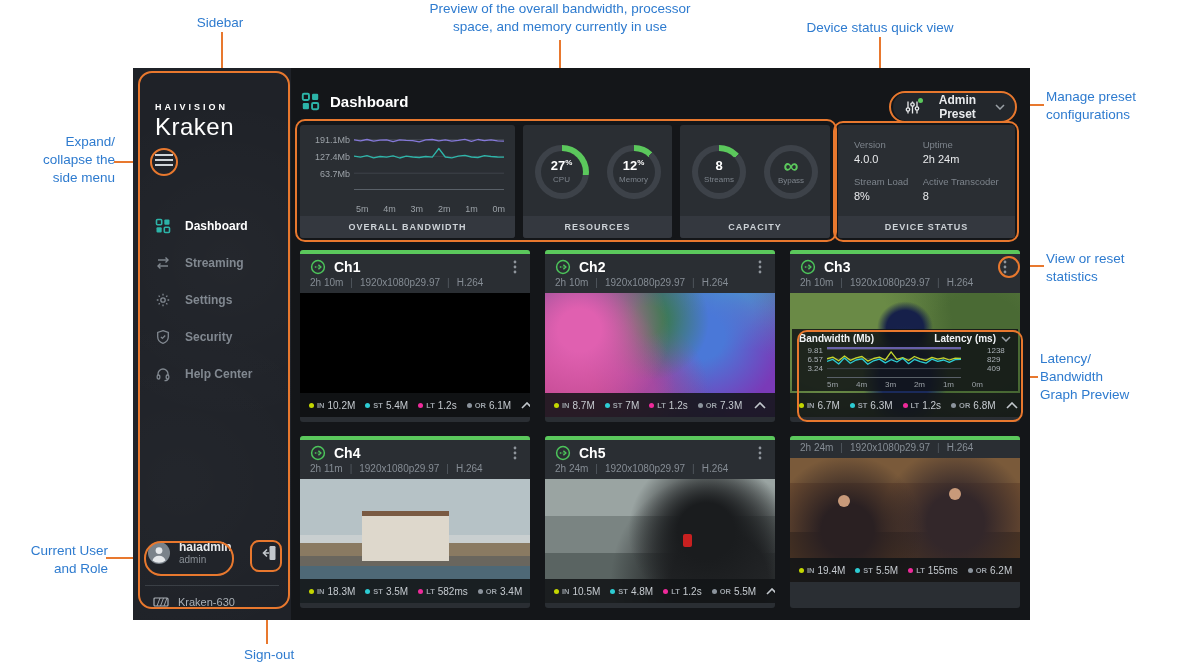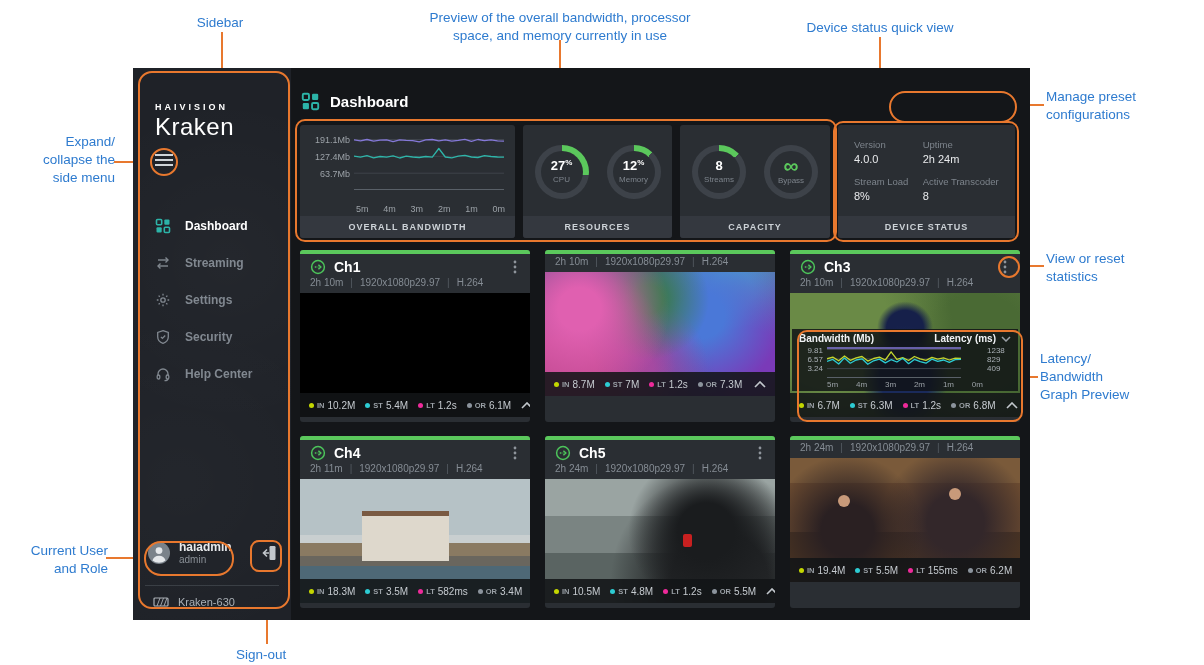--- a/index.html
+++ b/index.html
@@ -4,28 +4,28 @@
 <style>
   html,body{margin:0;padding:0;}
   body{width:1204px;height:665px;position:relative;overflow:hidden;background:#ffffff;
        font-family:"Liberation Sans",sans-serif;}
   .icon svg{display:block;}
 
   
   .ann{position:absolute;color:var(--blue,#2e7bcf);font-size:13.5px;line-height:1.32;
        white-space:pre-line;}
   .ann-sidebar{left:160px;top:14px;width:120px;text-align:center;}
-  .ann-preview{left:390px;top:9px;width:340px;text-align:center;}
+  .ann-preview{left:390px;top:0;width:340px;text-align:center;}
   .ann-device{left:790px;top:19px;width:180px;text-align:center;}
   .ann-manage{left:1046px;top:88px;width:155px;}
   .ann-view{left:1046px;top:250px;width:130px;}
   .ann-latency{left:1040px;top:350px;width:130px;}
   .ann-expand{left:12px;top:133px;width:103px;text-align:right;}
   .ann-user{left:6px;top:542px;width:102px;text-align:right;}
-  .ann-signout{left:236px;top:646px;width:90px;}
+  .ann-signout{left:244px;top:646px;width:90px;}
 
   .conn{position:absolute;background:var(--orange,#e8782e);}
   .conn.v{width:2px;} .conn.h{height:2px;}
   .arrow-left{position:absolute;width:0;height:0;border-top:5px solid transparent;
       border-bottom:5px solid transparent;border-right:10px solid #5a4632;}
 
   .hl{position:absolute;border:2px solid var(--orange,#e8782e);box-sizing:border-box;z-index:50;pointer-events:none;}
 
   
   .app{position:absolute;left:133px;top:68px;width:897px;height:552px;background:#141619;}
@@ -317,20 +317,36 @@
       <svg width="19" height="19" viewBox="0 0 16 16" fill="none" stroke="currentColor" stroke-width="1.6">
           <rect x="1.5" y="1.5" width="5.2" height="5.2" rx="1"></rect>
           <rect x="9.3" y="1.5" width="5.2" height="5.2" rx="1" fill="currentColor" stroke="none"></rect>
           <rect x="1.5" y="9.3" width="5.2" height="5.2" rx="1" fill="currentColor" stroke="none"></rect>
           <rect x="9.3" y="9.3" width="5.2" height="5.2" rx="1"></rect>
         </svg>
     </span>
     <h1 class="page-title">Dashboard</h1>
   </div>
 
+  <button class="preset-btn">
+    <span class="preset-icon icon">
+      <svg width="15" height="15" viewBox="0 0 15 15" fill="none" stroke="#e8eaec" stroke-width="1.3">
+          <path d="M3 1.5v12M7.5 1.5v12M12 1.5v12"></path>
+          <circle cx="3" cy="9.5" r="1.7" fill="#23272c"></circle>
+          <circle cx="7.5" cy="4.5" r="1.7" fill="#23272c"></circle>
+          <circle cx="12" cy="8.5" r="1.7" fill="#23272c"></circle>
+        </svg>
+    </span>
+    <span class="preset-label">Admin Preset</span>
+    <span class="chev icon">
+      <svg width="10" height="6" viewBox="0 0 10 6" fill="none" stroke="currentColor" stroke-width="1.5">
+          <path d="M1 1l4 4 4-4"></path>
+        </svg>
+    </span>
+  </button>
 
   <section class="panel panel-bandwidth">
     <div class="bw-body">
       <div class="bw-ylabels">
           <span>191.1Mb</span>
           <span>127.4Mb</span>
           <span>63.7Mb</span>
         </div>
       <div class="bw-chart"><svg width="150" height="56" viewBox="0 0 150 56" preserveAspectRatio="none">
             <line x1="0" x2="150" y1="5.5" y2="5.5" stroke="#3e434a" stroke-width="1"></line>
@@ -470,20 +486,37 @@
               <svg width="12" height="7" viewBox="0 0 12 7" fill="none" stroke="#c2c7cc" stroke-width="1.6">
                 <path d="M1 6l5-5 5 5"></path>
               </svg>
             </span>
       </div>
     </div>
   </div>
 
   <div class="card">
     <div class="card-topbar"></div>
+    <div class="card-head">
+      <span class="ch-status icon">
+            <svg width="16" height="16" viewBox="0 0 16 16" fill="none" stroke="#4cc35a" stroke-width="1.5">
+              <circle cx="8" cy="8" r="6.4"></circle>
+              <path d="M4.8 8h3.6" stroke-dasharray="1.6 1.3"></path>
+              <path d="M8.4 5.8L10.8 8l-2.4 2.2"></path>
+            </svg>
+          </span>
+      <span class="ch-name">Ch2</span>
+      <span class="kebab icon">
+            <svg width="4" height="14" viewBox="0 0 4 14" fill="currentColor">
+              <circle cx="2" cy="2" r="1.4"></circle>
+              <circle cx="2" cy="7" r="1.4"></circle>
+              <circle cx="2" cy="12" r="1.4"></circle>
+            </svg>
+          </span>
+    </div>
     <div class="card-meta">
       <span class="m-dur">2h 10m</span>
           <span class="sep">|</span>
           <span class="m-res">1920x1080p29.97</span>
           <span class="sep">|</span>
           <span class="m-codec">H.264</span>
     </div>
     <div class="thumb thumb-tiedye">
 
       <div class="card-footer">

